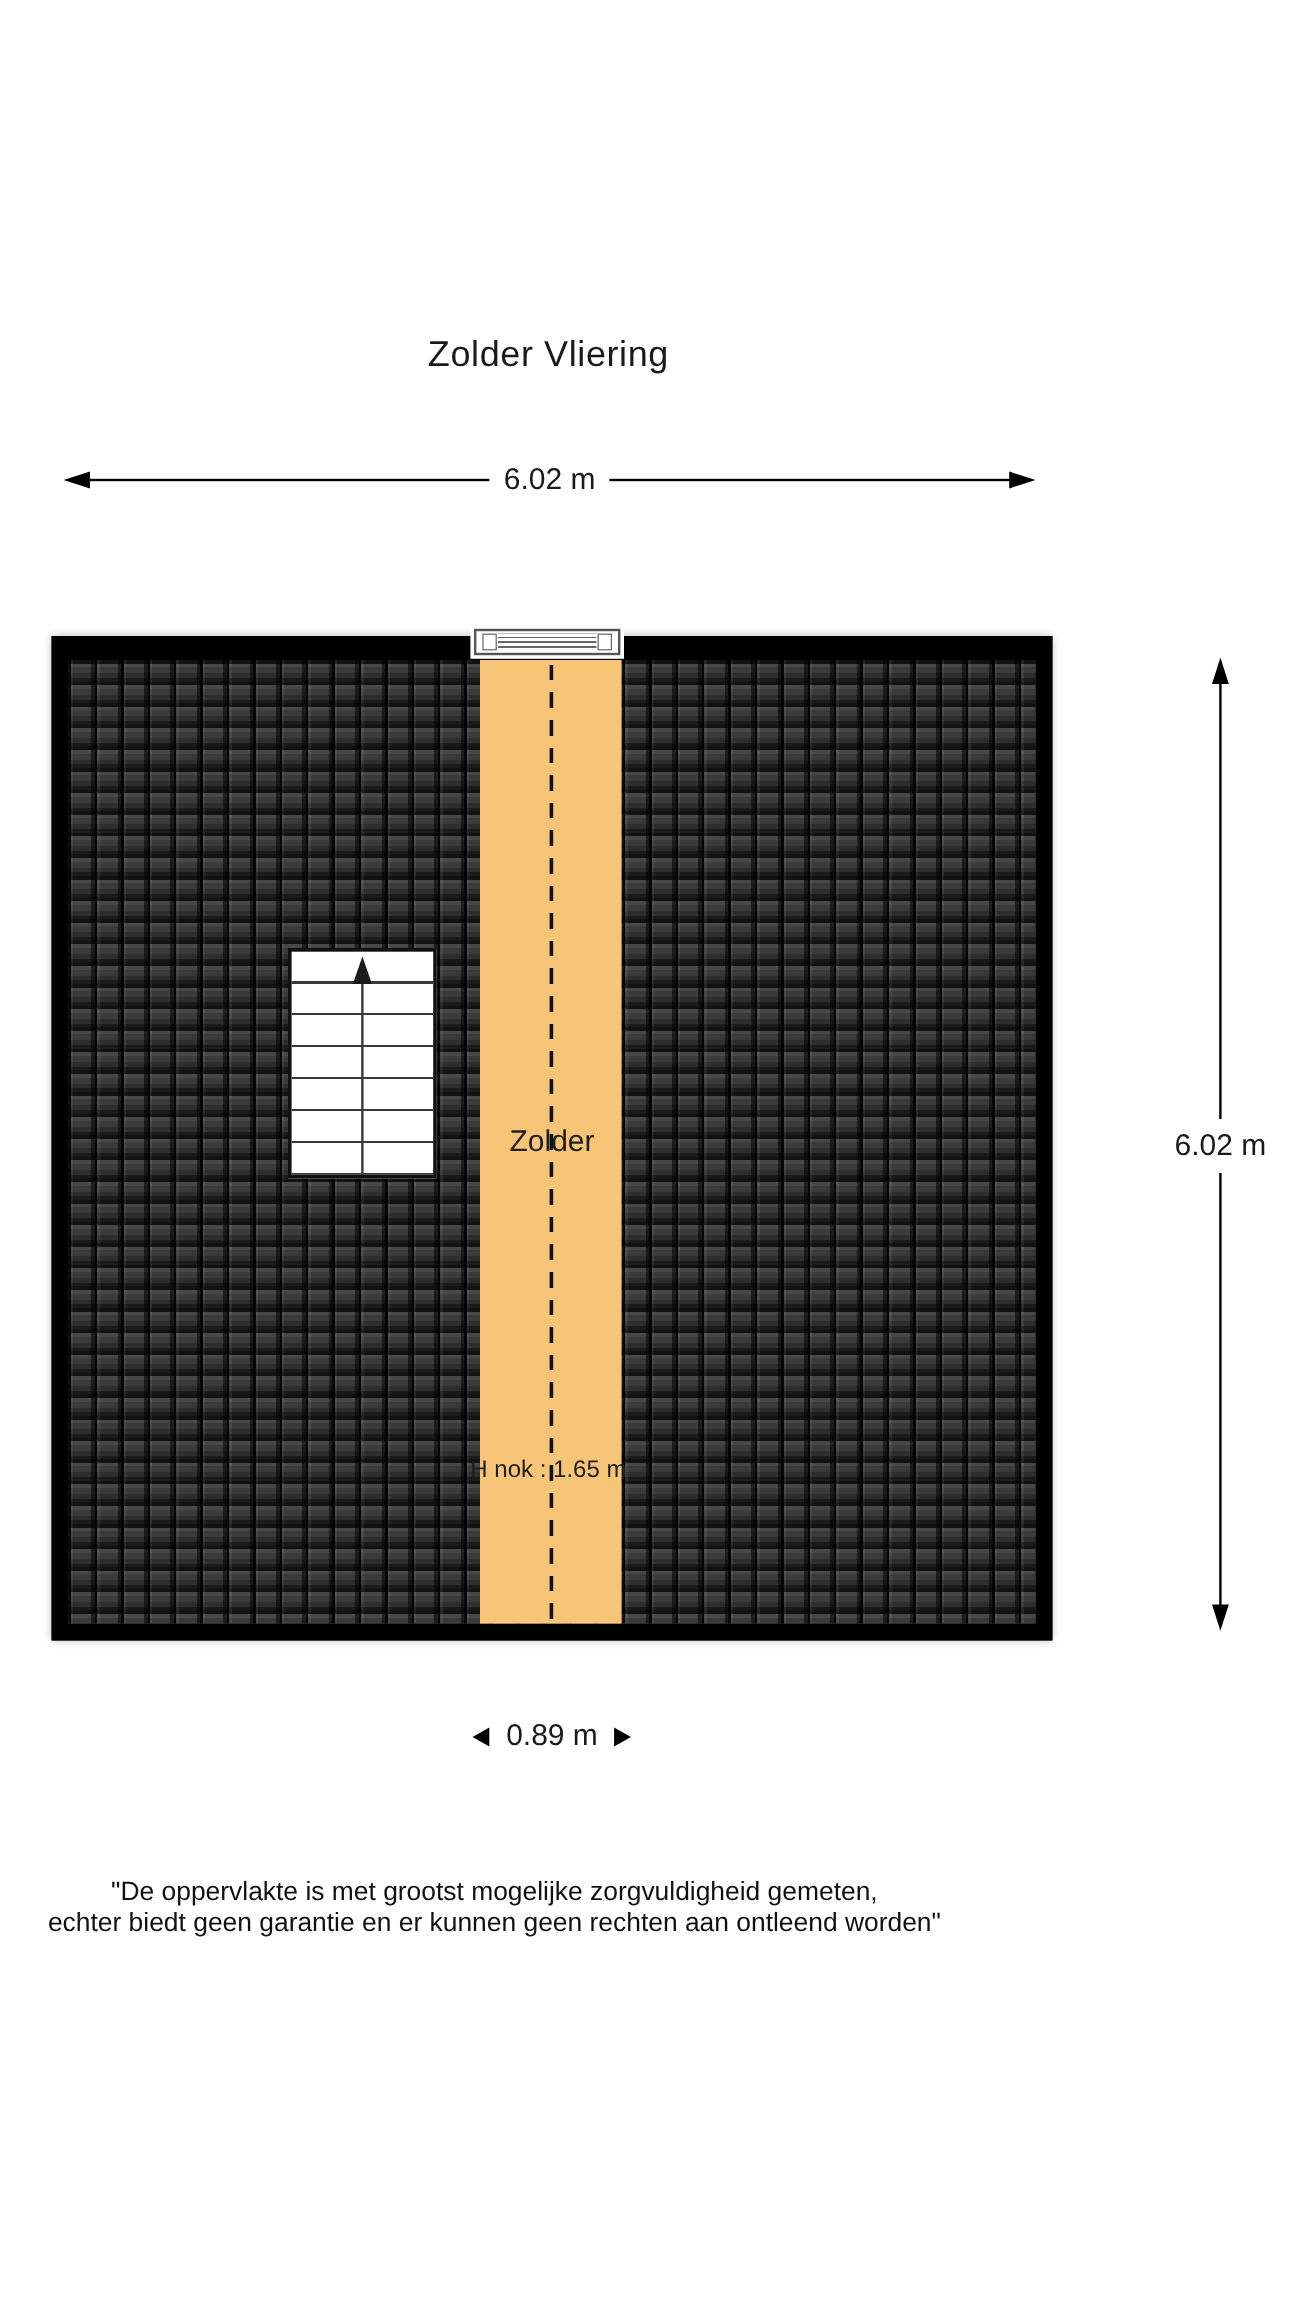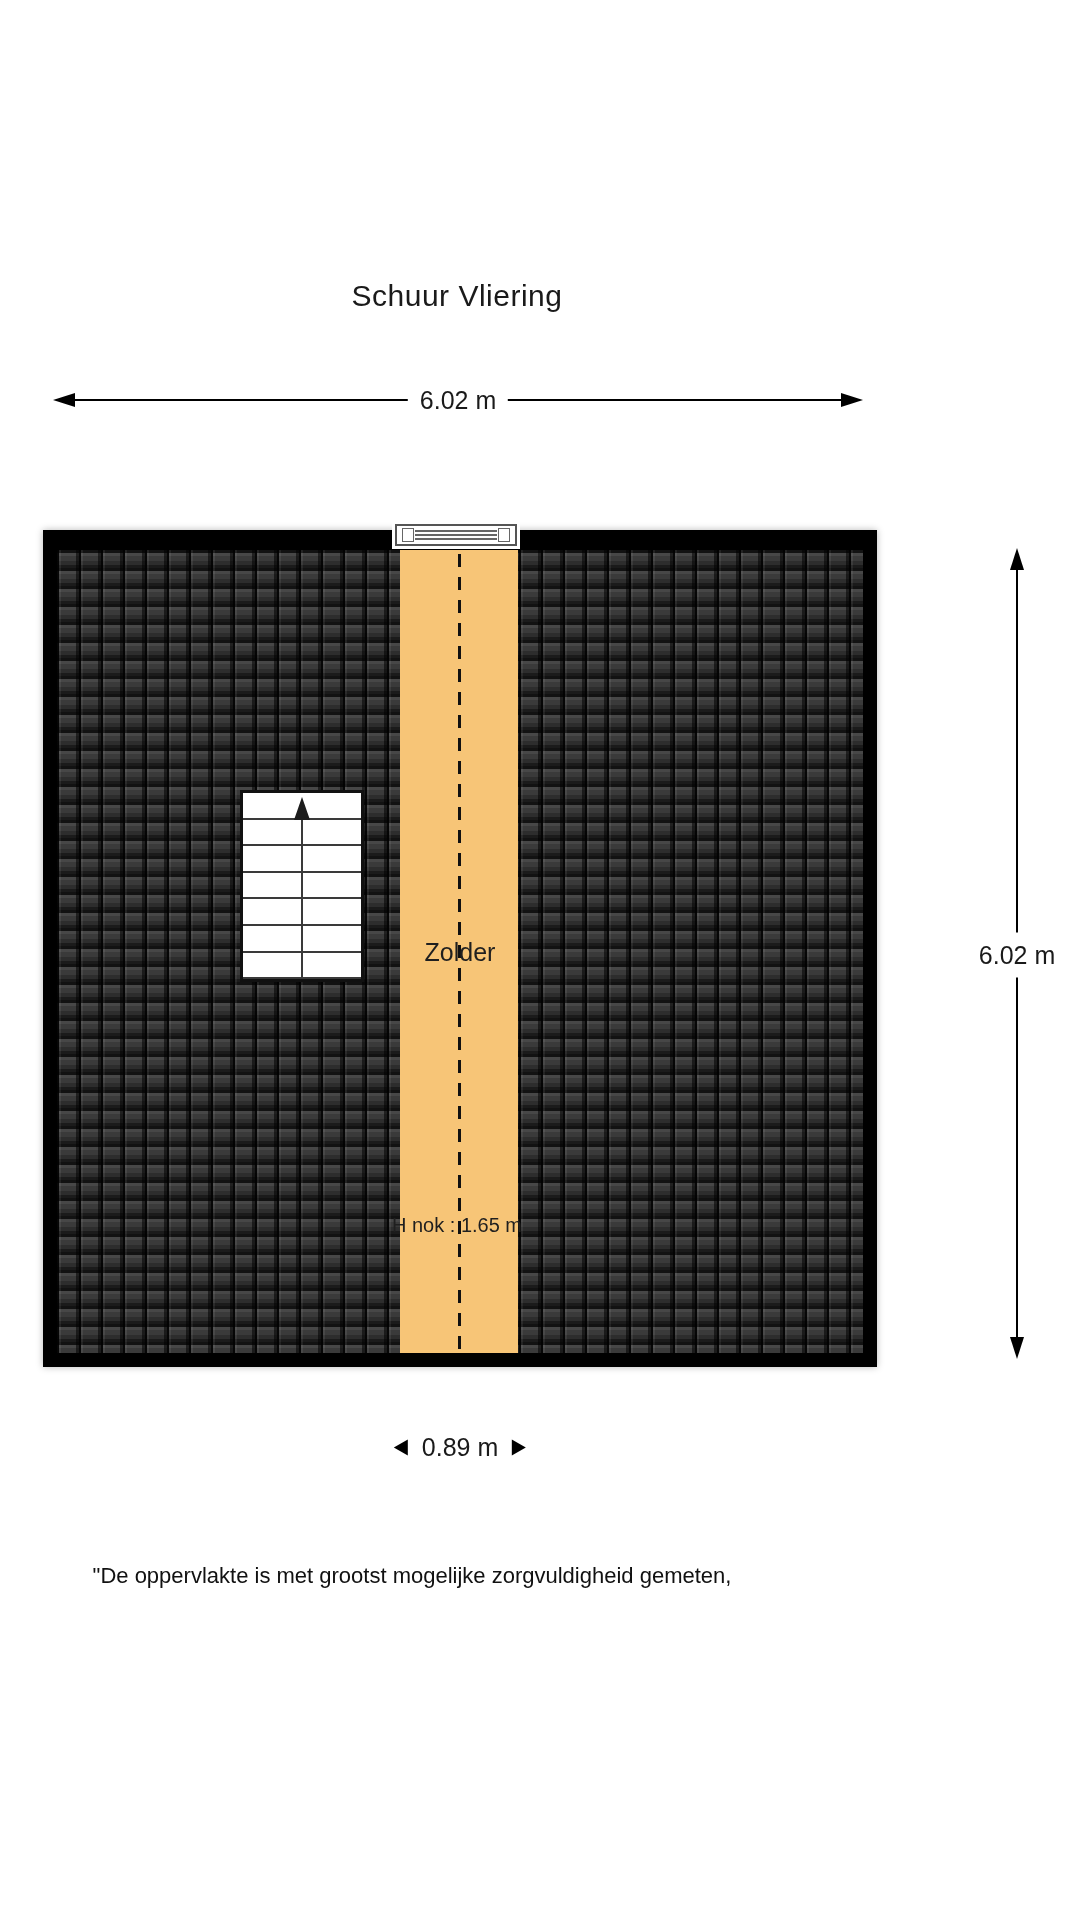--- a/index.html
+++ b/index.html
@@ -105,21 +105,21 @@
 
   
   .disclaimer{
     left:412px;top:1563px;transform:translateX(-50%);
     text-align:center;font-size:22px;line-height:26px;color:#111;white-space:nowrap;
   }
 </style>
 </head>
 <body>
 
-<div class="abs page-title">Schuur Vliering</div>
+<div class="abs page-title">Zolder Vliering</div>
 
 <div class="abs dim-h">
   <div class="line"></div>
   <div class="tri tri-left"></div>
   <div class="tri tri-right"></div>
   <div class="dim-label">6.02 m</div>
 </div>
 
 <div class="abs plan">
   <div class="roof-tiles"></div>
@@ -150,13 +150,14 @@
 </div>
 
 <div class="abs dim-bottom">
   <div class="mini-tri mini-left"></div>
   <div class="txt">0.89 m</div>
   <div class="mini-tri mini-right"></div>
 </div>
 
 <div class="abs disclaimer">
   <div>"De oppervlakte is met grootst mogelijke zorgvuldigheid gemeten,</div>
+  <div>echter biedt geen garantie en er kunnen geen rechten aan ontleend worden"</div>
 </div>
 
 </body></html>

